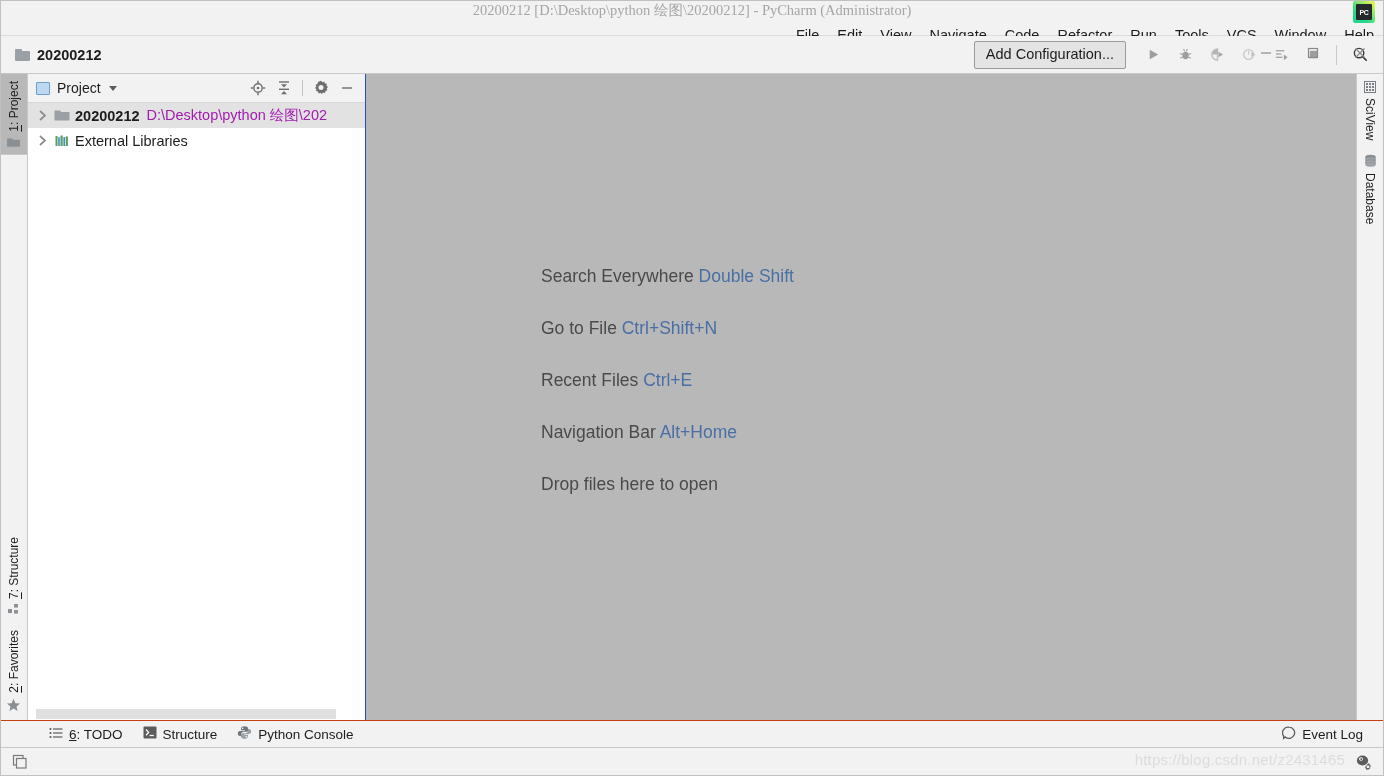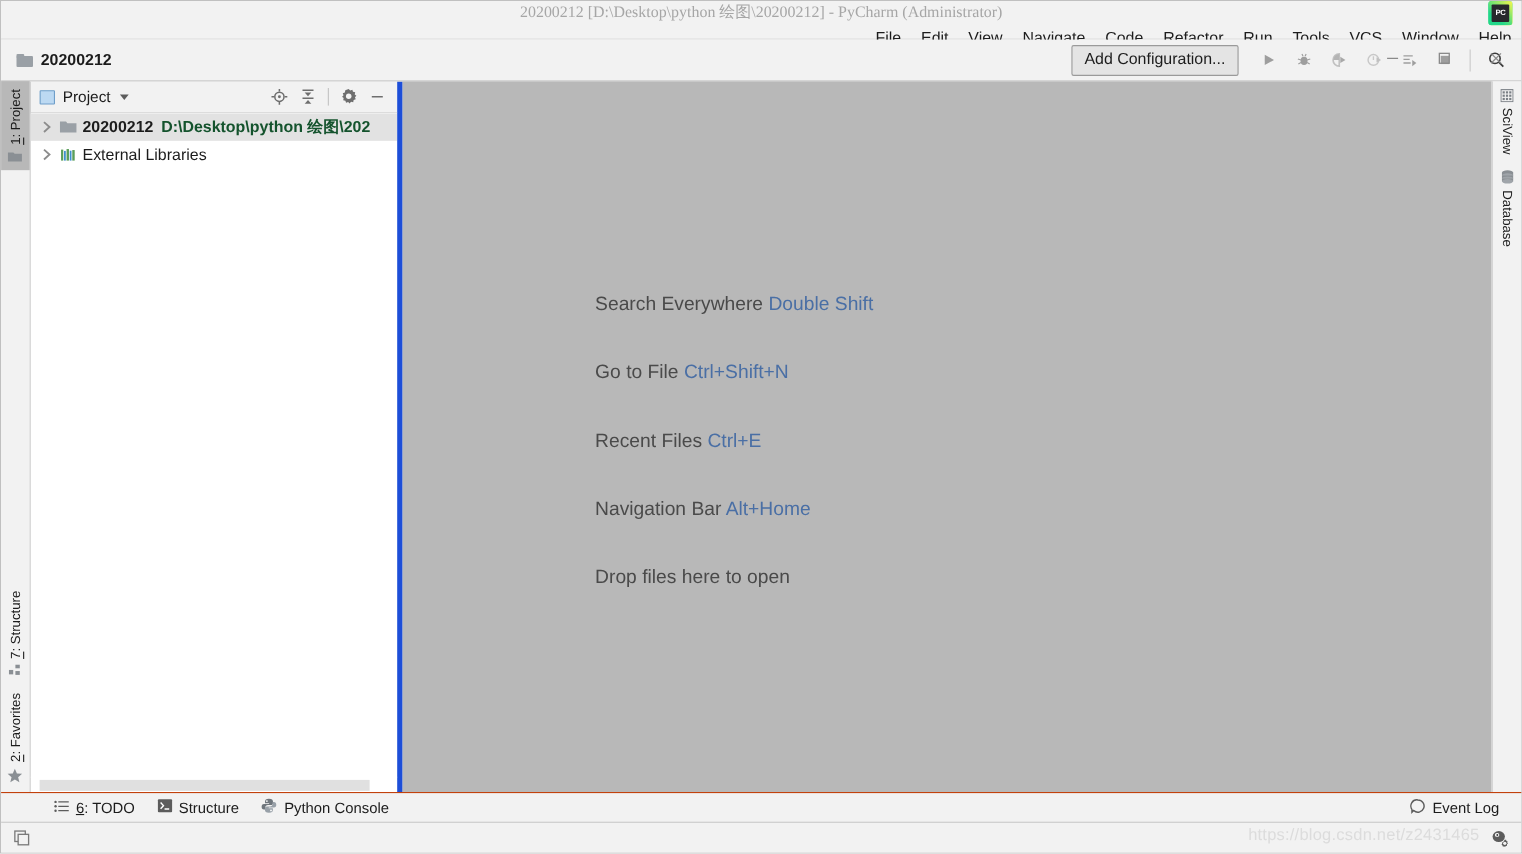--- a/index.html
+++ b/index.html
@@ -155,21 +155,21 @@
   .vtab.active { background:#b8b8b8; }
   .vtab .u { text-decoration: underline; }
   .vicon { display:flex; align-items:center; justify-content:center; }
   .vtab.rotated-up .vicon { transform: rotate(180deg); }
 
   
   .toolwindow {
     width: 338px; min-width: 338px;
     display:flex; flex-direction:column;
     background:#ffffff;
-    border-right:5px solid #1d4ed8;
+    border-right:1px solid #1d4ed8;
   }
   .tw-header {
     height: 29px; min-height:29px;
     background:#f2f2f2;
     display:flex; align-items:center;
     padding-left: 8px;
     border-bottom:1px solid #d6d6d6;
   }
   .tw-title { font-size: 14px; color:#1c1c1c; margin-left: 7px; cursor:default;}
   .tw-proj-ico {
@@ -208,21 +208,21 @@
     flex:0 0 16px;
   }
   .arrow.empty { visibility:hidden; }
   .tree-ico {
     width:16px; height:16px; margin: 0 5px 0 4px; flex:0 0 16px;
     display:flex; align-items:center; justify-content:center;
     position: relative;
   }
   .tree-label { font-weight: normal; }
   .tree-label.bold { font-weight:bold; }
-  .tree-sub { color:#14532d; margin-left:7px; font-weight:bold; }
+  .tree-sub { color:#a21caf; margin-left:7px; font-weight:normal; }
 
   .hscroll-track {
     height:14px; background:#ffffff;
     border-top: 1px solid #ffffff;
     position:relative;
     flex: 0 0 auto;
   }
   .hscroll-thumb {
     position:absolute; left:8px; top:2px;
     width: 300px; height:10px;
@@ -233,21 +233,21 @@
   .editor {
     flex:1; background:#b8b8b8;
     display:flex; flex-direction:column;
     position:relative; min-width:0;
     overflow:hidden;
   }
   .empty-tips {
     position:absolute;
     left: 175px; top: 192px;
     display:flex; flex-direction:column;
-    gap: 41px;
+    gap: 31px;
   }
   .tip-line {
     font-size: 17.5px;
     color:#4a4a4a;
     white-space:nowrap;
     cursor:default;
   }
   .tip-key { color:#4a6fa5; }
 
   

